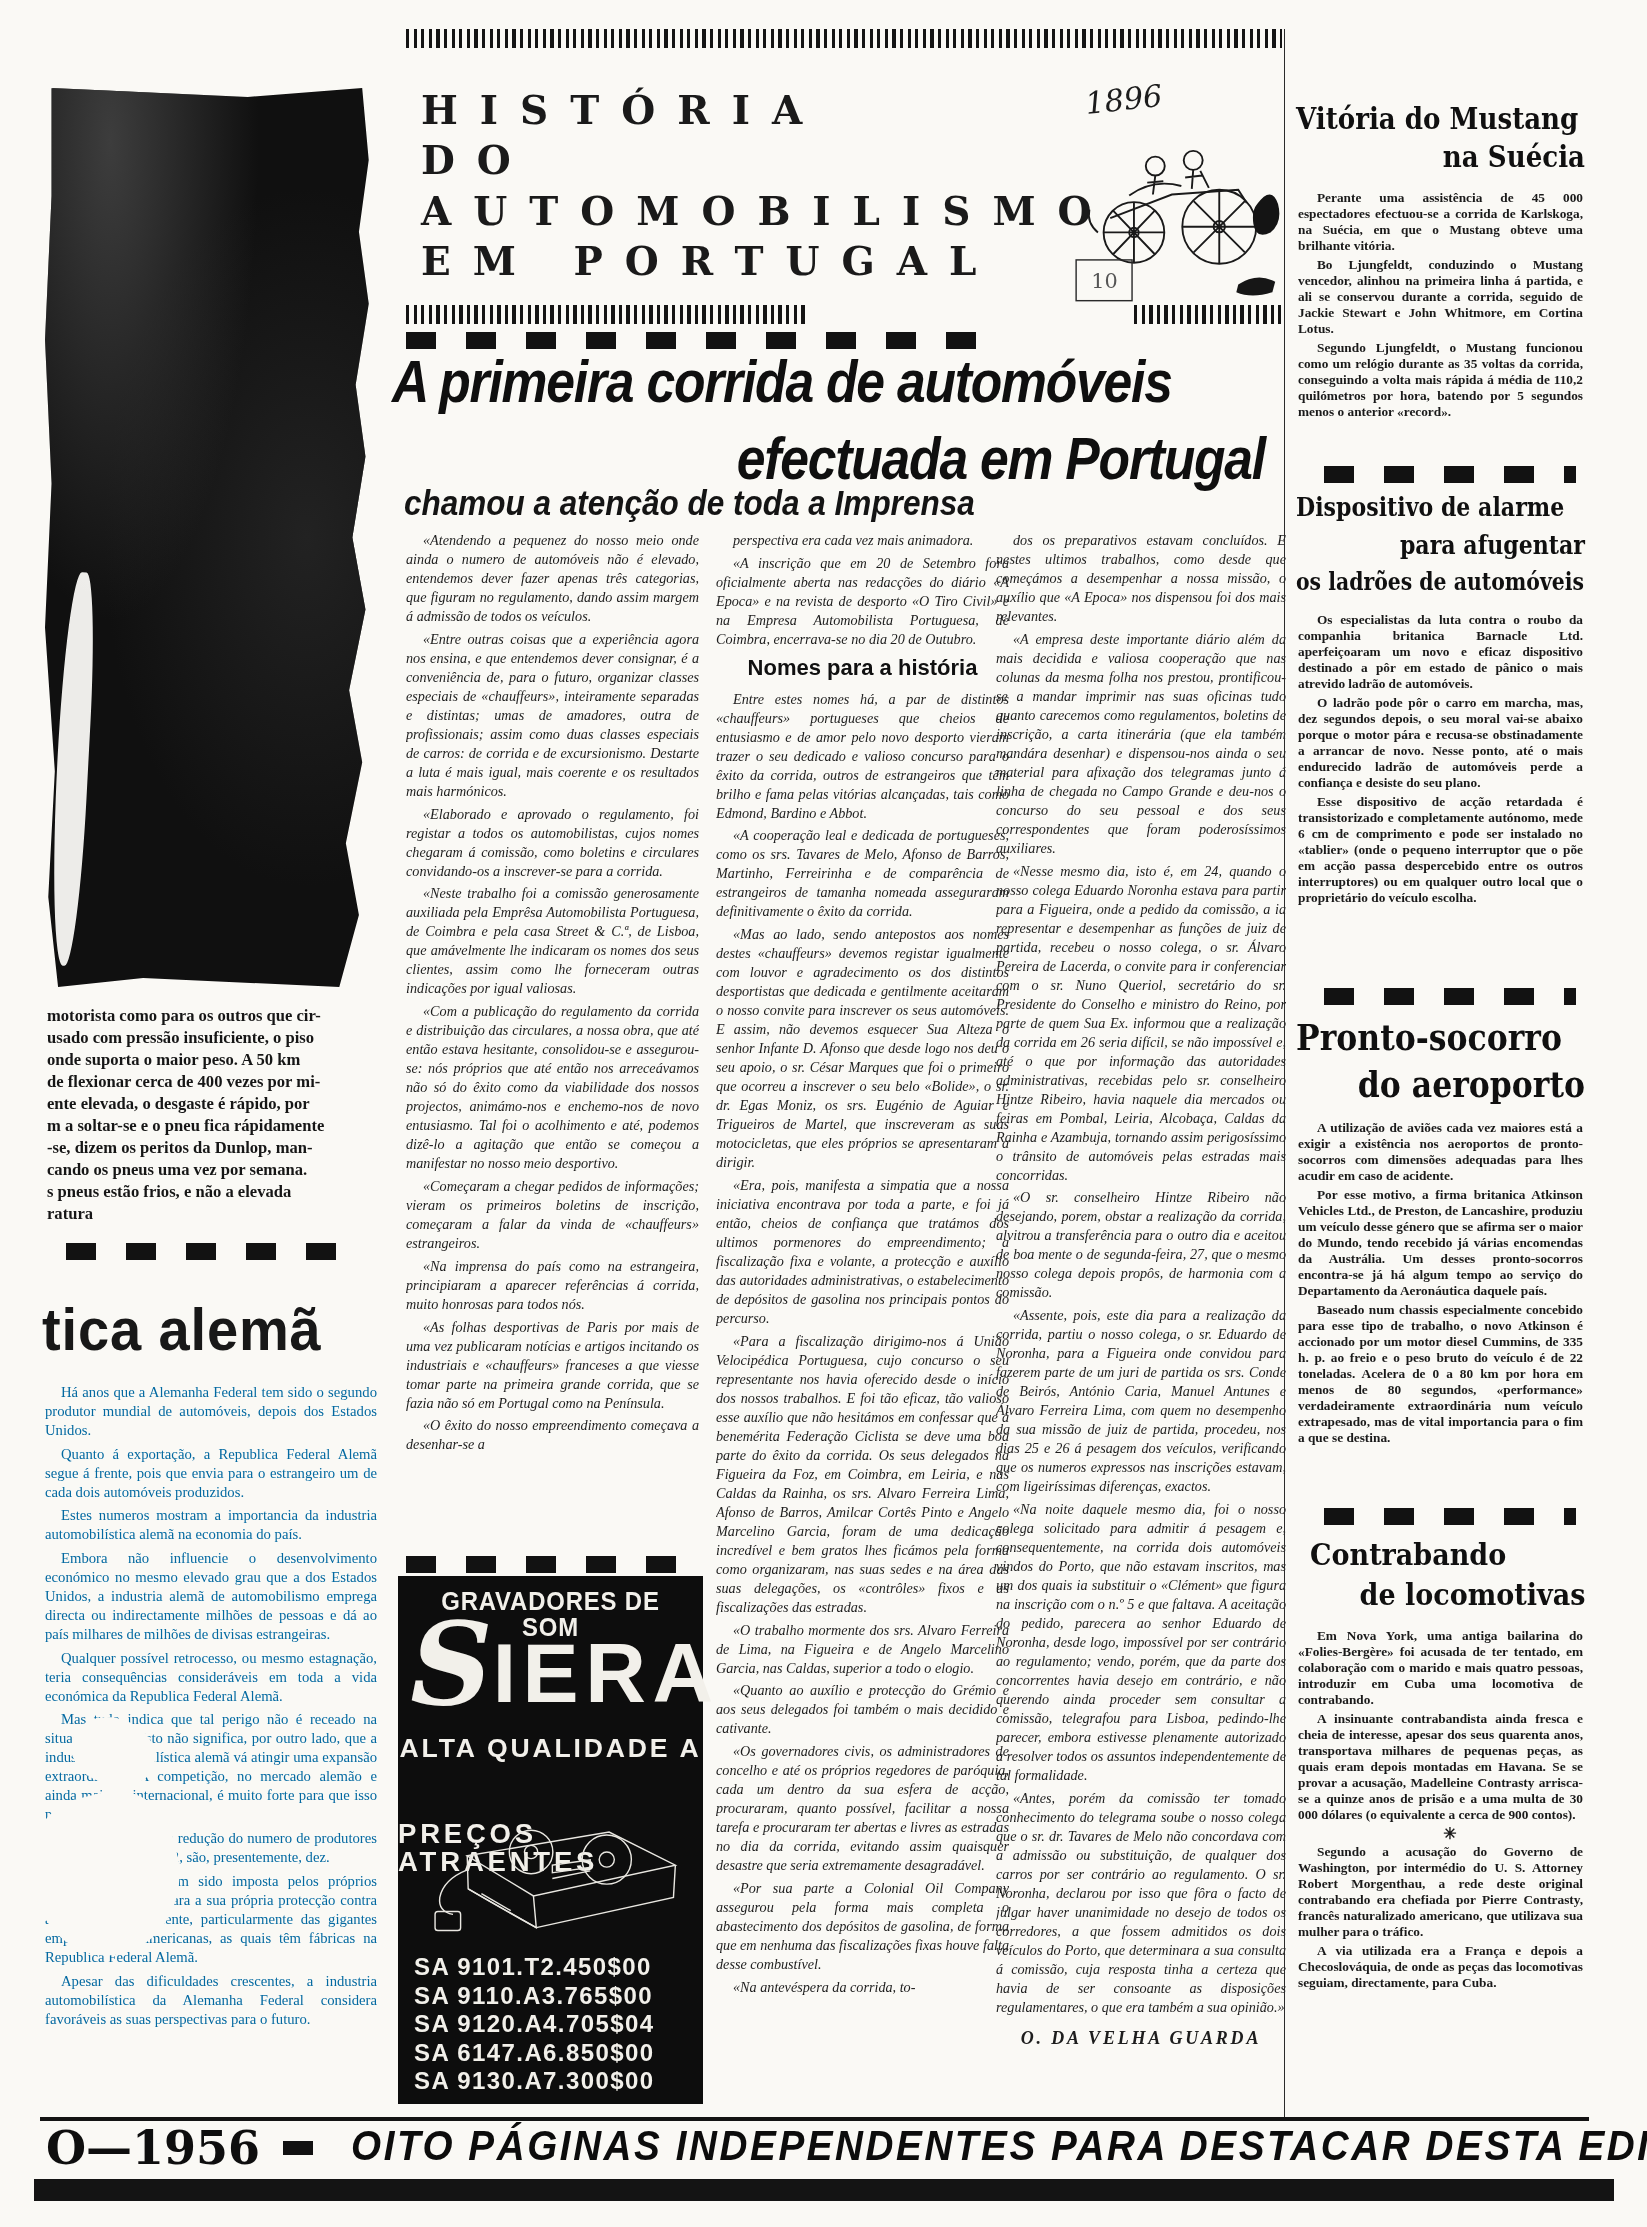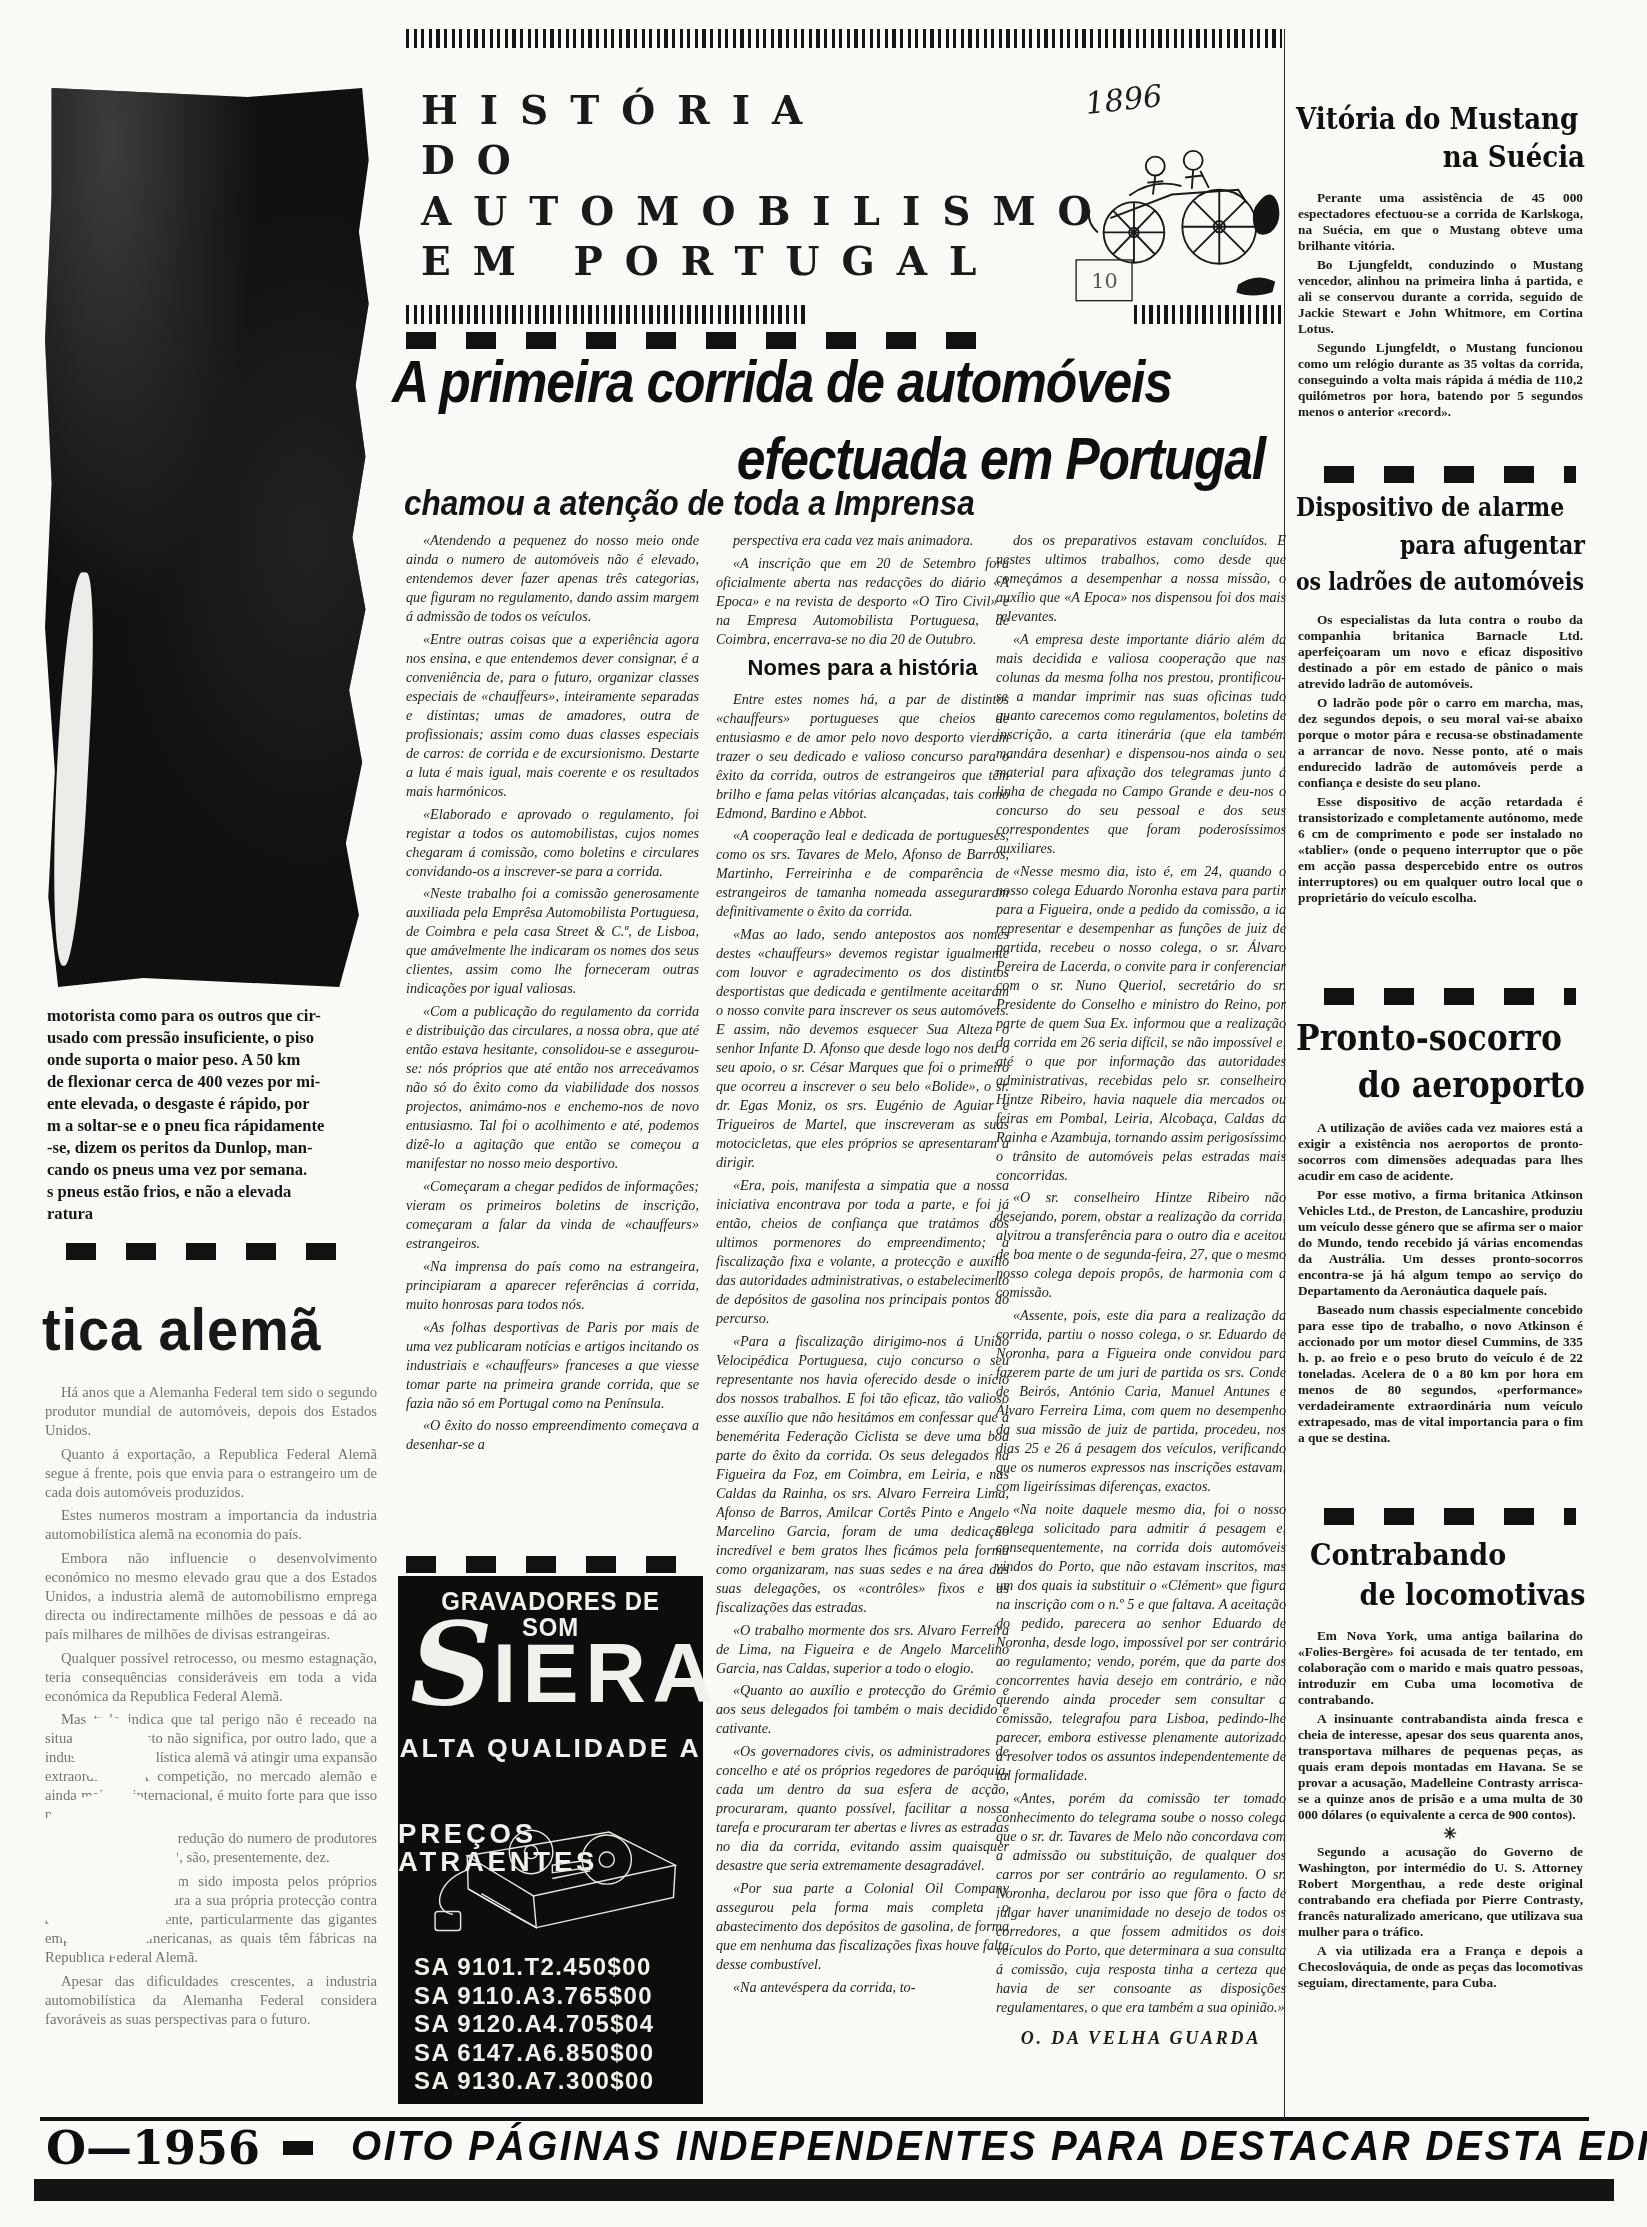--- a/index.html
+++ b/index.html
@@ -24,21 +24,21 @@
   .signature{font:italic 700 18px/1 "Liberation Serif",serif;text-align:center;margin-top:12.3px;letter-spacing:2.8px;}
   
   .sb-t{font:700 28.5px/1 "DejaVu Serif",serif;color:#101010;white-space:nowrap;transform:scaleX(.9);transform-origin:0 0;}
   .sb-t.r{transform-origin:100% 0;text-align:right;}
   .sb-body{font:700 13.3px/16px "Liberation Serif",serif;text-align:justify;color:#1a1a1a;overflow:hidden;}
   .sb-body p{margin:0 0 2.8px;text-indent:19px;}
   .star{text-align:center;font-size:16px;margin:4.7px 0;text-indent:0;}
   
   .cap-line{font:700 16.6px/22px "Liberation Serif",serif;color:#161616;white-space:nowrap;}
   .g-title{font:700 59px/1 "Liberation Sans",sans-serif;letter-spacing:0.9px;transform:scaleX(.95);transform-origin:0 0;color:#181818;}
-  .g-body{font:400 14.7px/19px "Liberation Serif",serif;text-align:justify;color:#737373;overflow:hidden;}
+  .g-body{font:400 14.7px/19px "Liberation Serif",serif;text-align:justify;color:#0369a1;overflow:hidden;}
   .g-body p{margin:0 0 4.7px;text-indent:16px;}
   .photo{background:#101010;border-radius:8.5px;}
   .photo-inner{position:absolute;inset:0;background:radial-gradient(ellipse at 20% 6%,#3d3d3d 0%,rgba(16,16,16,0) 40%),radial-gradient(ellipse at 80% 50%,#222 0%,rgba(16,16,16,0) 55%);}
   .streak{position:absolute;left:12.3px;top:484px;width:31px;height:394px;background:#faf9f5;border-radius:50% 40% 45% 55%;transform:rotate(3deg);opacity:.95;}
   .stain{background:#faf9f5;}
   
   .ad{background:#0d0d0d;color:#f2f0ea;}
   .ad .kicker{position:absolute;top:12.3px;left:0;right:0;text-align:center;font:700 26px/1 "Liberation Sans",sans-serif;letter-spacing:0.9px;transform:scaleX(.92);}
   .ad .brand{position:absolute;top:42px;left:12.3px;display:flex;align-items:flex-end;}
   .ad .brand .s{font:italic 700 114px/0.82 "DejaVu Serif",serif;}

